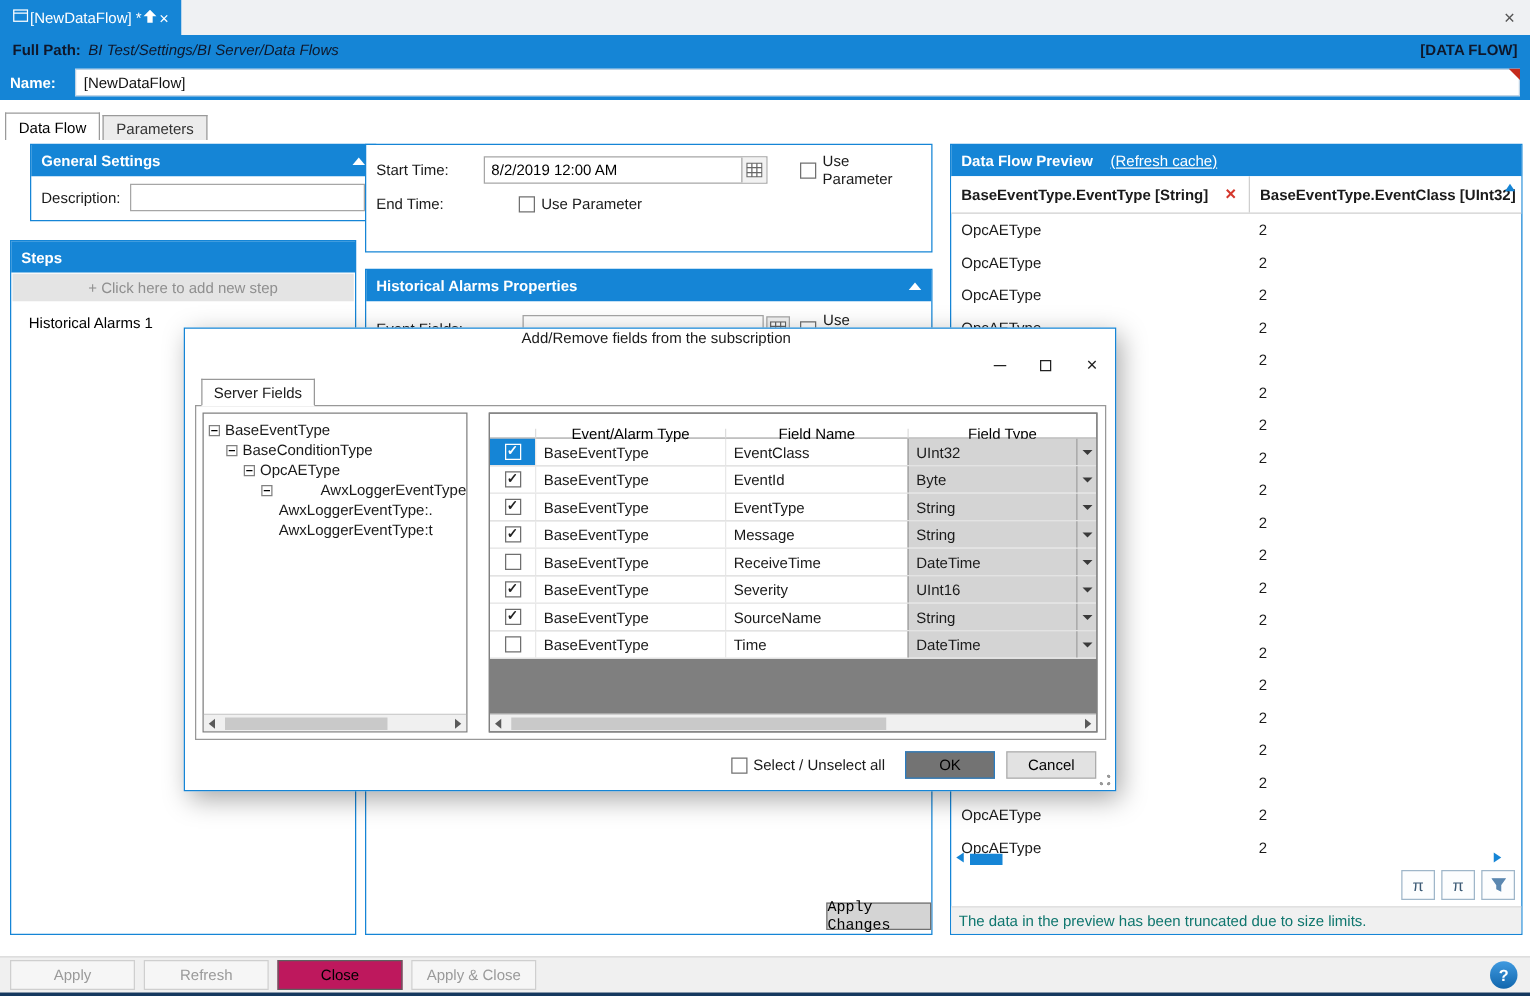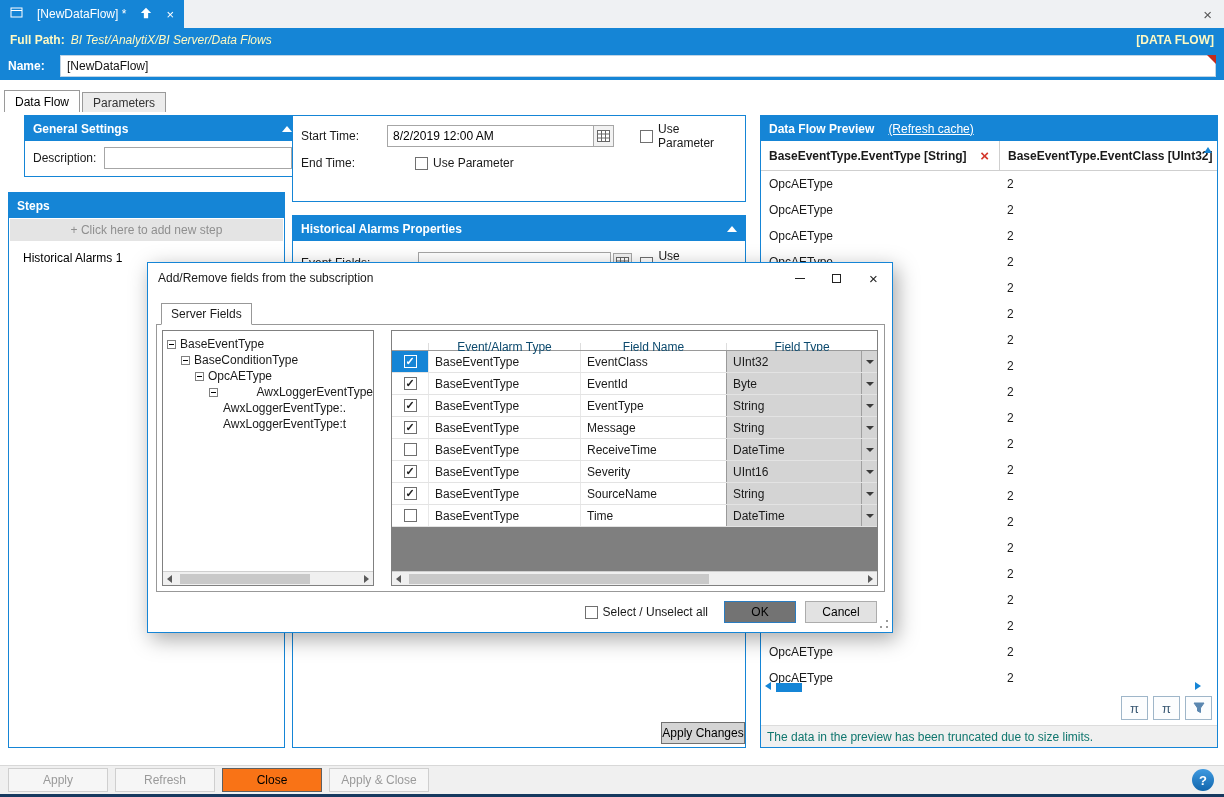--- a/index.html
+++ b/index.html
@@ -12,27 +12,27 @@
     position:relative;
     overflow:hidden;
   }
   :root {
     --blue:#1585d6;
     --panel-border:#1585d6;
   }
 
   
   .tabstrip { position:absolute; left:0; top:0; width:1224px; height:28px; background:#eff1f3; border-bottom:0; }
-  .doc-tab { position:absolute; left:0; top:0; height:28px; background:var(--blue); color:#fff; display:flex; align-items:center; padding:0 10px; gap:14px; }
+  .doc-tab { position:absolute; left:0; top:0; height:28px; background:var(--blue); color:#fff; display:flex; align-items:center; padding:0 10px; gap:1px; }
   .doc-tab .t-label { white-space:nowrap; }
   .tab-x { font-size:13px; line-height:13px; cursor:default; }
   .strip-x { position:absolute; right:12px; top:6px; font-size:15px; color:#555; }
 
   
-  .fullpath { position:absolute; left:0; top:28px; width:1224px; height:24px; background:var(--blue); color:#fef9c3; display:flex; align-items:center; padding:0 10px; }
+  .fullpath { position:absolute; left:0; top:28px; width:1224px; height:24px; background:var(--blue); color:#0f172a; display:flex; align-items:center; padding:0 10px; }
   .fp-label { font-weight:bold; }
   .fp-value { font-style:italic; margin-left:6px; }
   .fp-badge { margin-left:auto; font-weight:bold; }
 
   .namebar { position:absolute; left:0; top:52px; width:1224px; height:28px; background:var(--blue); display:flex; align-items:center; padding:0 8px; }
   .name-label { color:#fff; font-weight:bold; width:52px; }
   .name-wrap { position:relative; flex:1; height:22px; }
   .name-input { width:100%; height:22px; border:1px solid #bfd4e6; background:#fff; padding:0 6px; font-family:inherit; font-size:12px; color:#111; }
   .red-corner { position:absolute; top:0; right:0; width:0; height:0; border-top:9px solid #c42b1c; border-left:9px solid transparent; }
 
@@ -67,21 +67,21 @@
   .up-cb { margin-left:26px; }
   .up-label { margin-left:5px; }
 
   
   .hap { left:292px; top:215px; width:454px; height:533px; }
   .hap-row { display:flex; align-items:center; margin:8px 8px 0 8px; }
   .hap-label { width:120px; }
   .hap-row input { width:198px; height:22px; border:1px solid #a6a6a6; padding:0 5px; font-family:inherit; font-size:12px; }
   .grid-btn2 { width:20px; height:21px; background:#f2f2f2; border:1px solid #a6a6a6; margin-left:2px; display:flex; align-items:center; justify-content:center; }
   .hap .up-cb { margin-left:8px; }
-  .apply-changes { position:absolute; right:0px; bottom:3px; width:84px; height:22px; background:#d4d4d4; border:1px solid #707070; color:#000; display:flex; align-items:center; justify-content:center; }
+  .apply-changes { position:absolute; right:0px; bottom:3px; width:84px; height:22px; background:#d4d4d4; border:1px solid #707070; color:#000; display:flex; align-items:center; justify-content:center;font-family:Liberation Mono, monospace; }
 
   
   .pv { left:760px; top:115px; width:458px; height:633px; }
   .pv-header { height:25px; background:var(--blue); color:#fff; display:flex; align-items:center; padding:0 8px; }
   .pv-title { font-weight:bold; }
   .pv-link { margin-left:14px; text-decoration:underline; cursor:pointer; }
   .pv-cols { position:absolute; left:0; top:25px; width:100%; height:30px; background:#fff; display:flex; border-bottom:1px solid #cfcfcf; }
   .pv-col1 { width:238px; display:flex; align-items:center; padding-left:8px; font-weight:bold; }
   .remove-x { margin-left:auto; margin-right:10px; color:#d4372c; font-weight:bold; font-size:15px; line-height:15px; }
   .pv-col2 { flex:1; display:flex; align-items:center; padding-left:8px; font-weight:bold; border-left:1px solid #cfcfcf; }
@@ -93,27 +93,27 @@
   .pv-hl { position:absolute; left:4px; bottom:57px; width:0; height:0; border-top:4px solid transparent; border-bottom:4px solid transparent; border-right:6px solid var(--blue); }
   .pv-thumb { position:absolute; left:15px; bottom:55px; width:26px; height:9px; background:var(--blue); }
   .pv-hr { position:absolute; right:16px; bottom:57px; width:0; height:0; border-top:4px solid transparent; border-bottom:4px solid transparent; border-left:6px solid var(--blue); }
   .pv-tools { position:absolute; right:5px; bottom:27px; display:flex; gap:5px; }
   .tool-btn { width:27px; height:24px; border:1px solid #9fb6c9; background:#fcfdfe; display:flex; align-items:center; justify-content:center; font-size:13px; color:#3c5a75; }
   .pv-status { position:absolute; left:0; right:0; bottom:0; height:22px; background:#f0f0f0; border-top:1px solid #dcdcdc; display:flex; align-items:center; padding-left:6px; color:#0f766e; }
 
   
   .footer { position:absolute; left:0; top:765px; width:1224px; height:29px; background:#f0f0f0; border-top:1px solid #d8d8d8; display:flex; align-items:center; padding:0 8px; gap:7px; }
   .fbtn { width:100px; height:24px; background:#f6f6f6; border:1px solid #cfcfcf; color:#9a9a9a; display:flex; align-items:center; justify-content:center; }
-  .fbtn.focused { background:#f97316; border:1px solid #5f5f5f; color:#000; }
+  .fbtn.focused { background:#be185d; border:1px solid #5f5f5f; color:#000; }
   .help-btn { position:absolute; right:10px; top:769px; width:22px; height:22px; border-radius:50%; background:linear-gradient(#3f9ae0,#1166ad); color:#fff; font-weight:bold; font-size:13px; display:flex; align-items:center; justify-content:center; }
   .bottom-band { position:absolute; left:0; bottom:0; width:1224px; height:3px; background:#16395f; }
 
   
   .modal { position:absolute; left:147px; top:262px; width:746px; height:371px; background:#fff; border:1px solid var(--blue); box-shadow:4px 6px 20px rgba(0,0,0,0.35); z-index:20; }
-  .m-title { height:30px; display:flex; align-items:center; padding-left:10px; color:#1a1a1a; }
+  .m-title { height:30px; display:flex; align-items:center; padding-left:10px; color:#1a1a1a;flex-direction:column; }
   .m-ctrl { margin-left:auto; display:flex; height:30px; }
   .mbtn { width:37px; height:30px; display:flex; align-items:center; justify-content:center; color:#222; }
   .min-bar { width:10px; height:1px; background:#222; display:block; }
   .max-box { width:9px; height:9px; border:1px solid #222; display:block; }
   .m-close { font-size:15px; }
   .m-tab { position:absolute; left:13px; top:40px; height:22px; line-height:21px; padding:0 9px; background:#fff; border:1px solid #989898; border-bottom:1px solid #fff; z-index:2; }
   .m-pane { position:absolute; left:8px; top:61px; width:729px; height:268px; border:1px solid #989898; background:#fff; }
 
   .m-tree { position:absolute; left:5px; top:5px; width:212px; height:256px; border:1px solid #808080; background:#fff; overflow:hidden; }
   .tree-items { padding-top:5px; }
@@ -123,21 +123,21 @@
   .ebox::after { content:""; position:absolute; left:1px; right:1px; top:3px; border-top:1px solid #000; }
   .hscroll { position:absolute; left:0; right:0; bottom:0; height:14px; background:#f0f0f0; border-top:1px solid #cfcfcf; display:flex; align-items:center; }
   .arr-l { width:0; height:0; border-top:4px solid transparent; border-bottom:4px solid transparent; border-right:5px solid #5a5a5a; margin-left:4px; }
   .arr-r { width:0; height:0; border-top:4px solid transparent; border-bottom:4px solid transparent; border-left:5px solid #5a5a5a; margin-left:auto; margin-right:4px; }
   .hthumb { height:10px; background:#c9c9c9; margin-left:8px; }
   .tree-thumb { width:130px; }
   .table-thumb { width:300px; }
 
   .m-table { position:absolute; left:234px; top:5px; width:487px; height:256px; border:1px solid #808080; background:#7f7f7f; overflow:hidden; }
   .mt-head { height:20px; background:#fff; display:flex; border-bottom:1px solid #9a9a9a; }
-  .hc { display:flex; align-items:center; justify-content:center; color:#0c4a6e;margin-top:12px; }
+  .hc { display:flex; align-items:center; justify-content:center; color:#000000;margin-top:12px; }
   .hc.hcb { width:36px; }
   .hc.hc1 { width:152px; border-left:1px solid #dddddd; }
   .hc.hc2 { width:146px; border-left:1px solid #dddddd; }
   .hc.hc3 { flex:1; border-left:1px solid #dddddd; }
   .mrow { height:22px; display:flex; background:#fff; border-bottom:1px solid #e3e3e3; }
   .mc { display:flex; align-items:center; }
   .mc.cbc { width:36px; justify-content:center; }
   .mc.cbc.sel { background:var(--blue); }
   .cb2 { width:13px; height:13px; border:1px solid #6f6f6f; background:#fff; color:#222; font-size:11px; line-height:11px; display:flex; align-items:center; justify-content:center; }
   .cb2.checked::after { content:"\2713"; font-weight:bold; }
@@ -177,21 +177,21 @@
           <path d="M7 1 L13 7 H9.5 V13 H4.5 V7 H1 Z" fill="#ffffff"></path>
         </svg>
     </span>
     <span class="tab-x">×</span>
   </div>
   <span class="strip-x">×</span>
 </div>
 
 <div class="fullpath">
   <span class="fp-label">Full Path:</span>
-  <span class="fp-value">BI Test/AnalytiX/BI Server/Data Flows</span>
+  <span class="fp-value">BI Test/Settings/BI Server/Data Flows</span>
   <span class="fp-badge">[DATA FLOW]</span>
 </div>
 
 <div class="namebar">
   <span class="name-label">Name:</span>
   <div class="name-wrap">
     <input class="name-input" value="[NewDataFlow]" style="">
     <i class="red-corner"></i>
   </div>
 </div>

